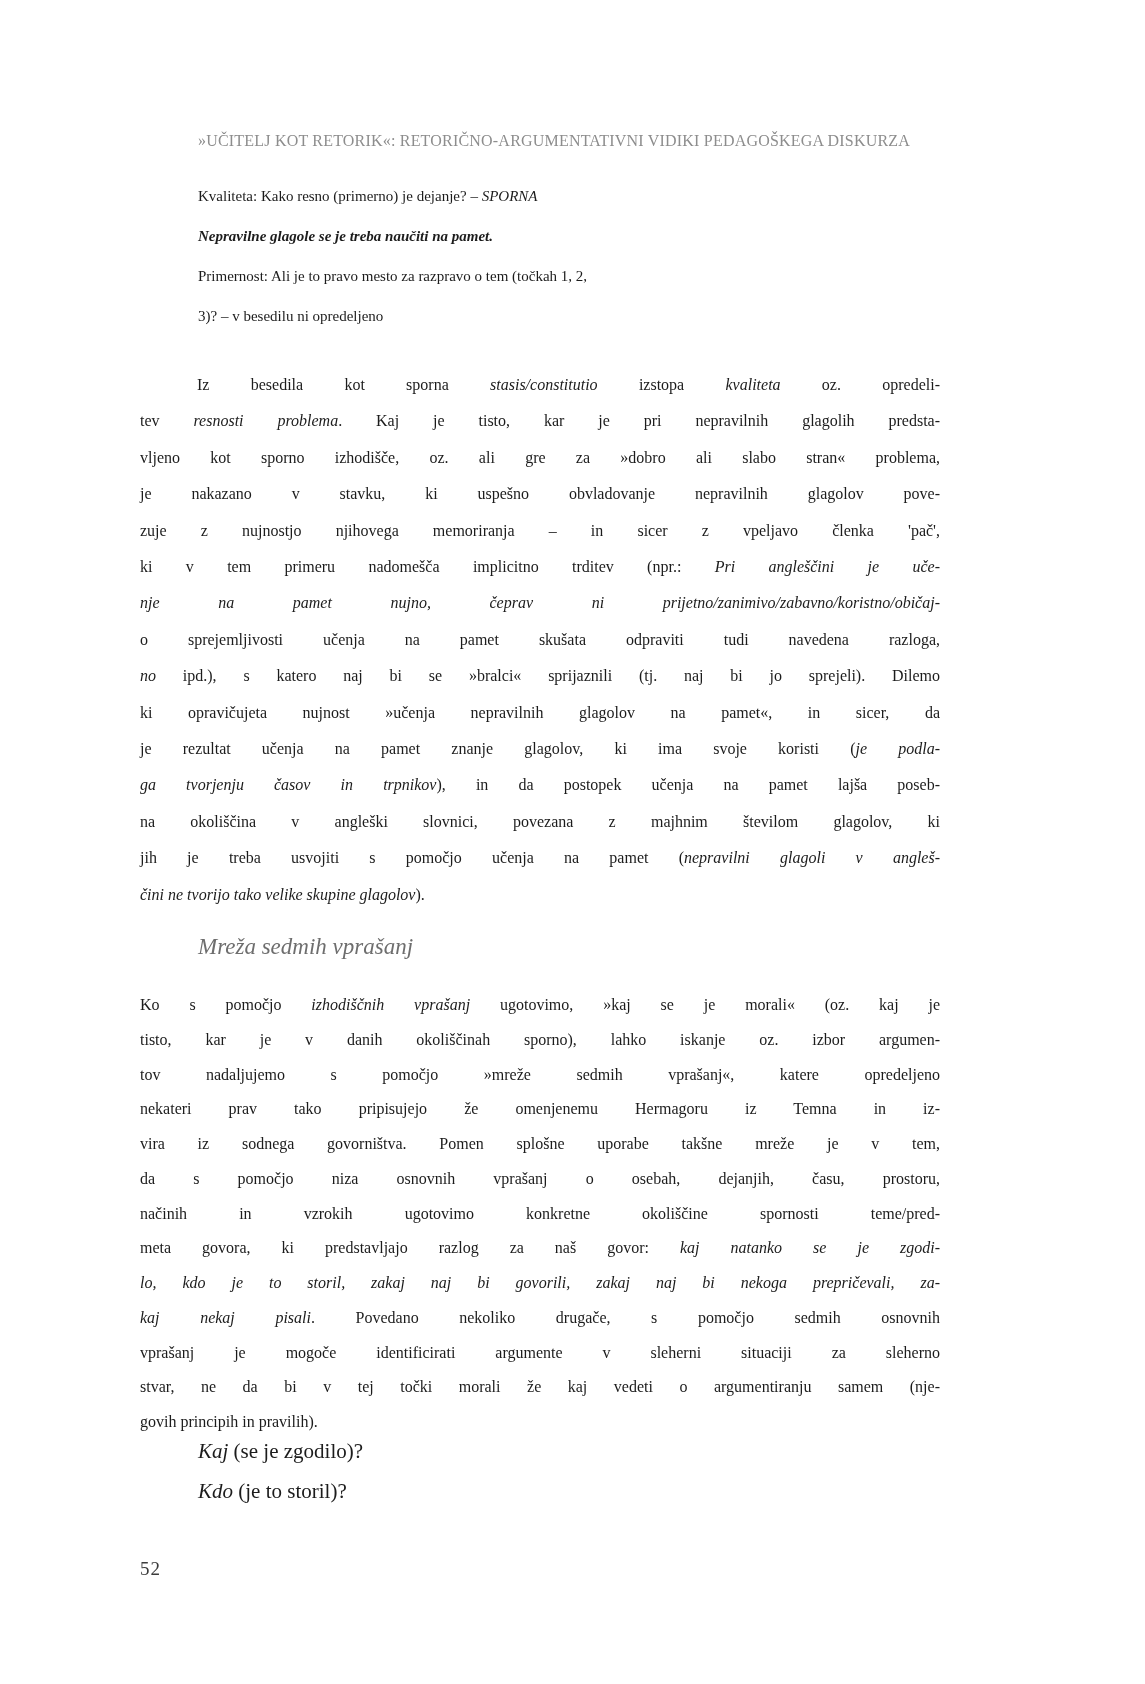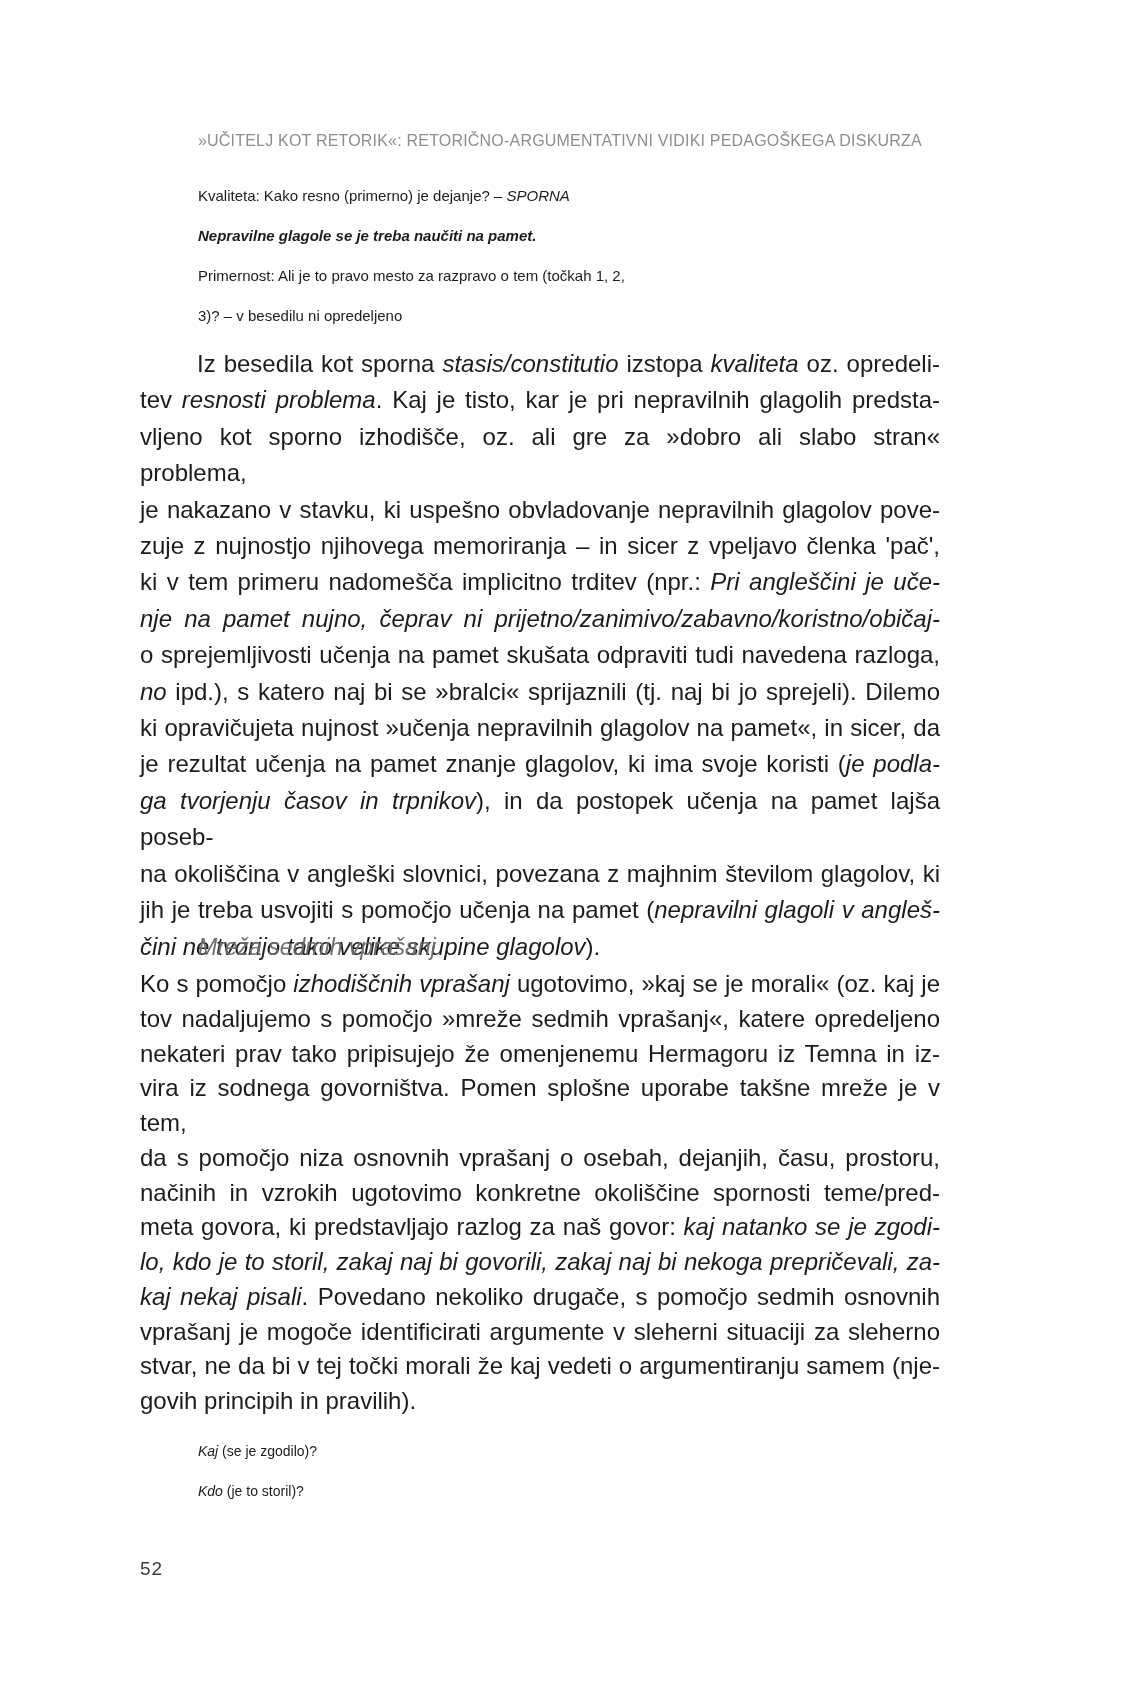--- a/index.html
+++ b/index.html
@@ -1,53 +1,54 @@
 <!DOCTYPE html>
 <html lang="sl" style="--paper: #ffffff; --text: #1c1c1c; --header-gray: #8d8d8d; --subheading-gray: #6e6e6e; --pagenum: #3c3c3c;"><head>
 <meta charset="utf-8">
 <style>
   * { margin:0; padding:0; box-sizing:border-box; }
   html, body { background:#ffffff; }
   .page {
     position:relative;
     width:1092px; height:1684px;
     background:var(--paper,#ffffff);
-    font-family:Liberation Sans, sans-serif;
+    font-family:Liberation Serif, serif;
     color:var(--text,#1c1c1c);
     overflow:hidden;
     padding-left:34px;
   }
   .running-header {
     position:absolute; top:131px; left:198px; width:746px;
     font-size:16px; line-height:20px; letter-spacing:0.2px;
     white-space:nowrap;
     color:var(--header-gray,#8d8d8d);
   }
   .quote {
     position:absolute; top:176px; left:198px; width:742px;
     font-size:15px; line-height:40px;
   }
   .para {
     position:absolute; left:140px; width:800px;
-    font-size:24px;
+    font-size:16px;
+    margin-top:21px;
   }
   .para1 { top:346px; line-height:36.4px; }
   .para2 { top:967px; line-height:34.75px; }
   .just .line { text-align:justify; text-align-last:justify; }
   .just .line.last { text-align-last:left; }
   .indent-first .line.first { padding-left:57px; }
   .subheading {
     position:absolute; top:932px; left:198px;
     font-size:23px; line-height:30px;
     font-style:italic; font-weight:normal;
     color:var(--subheading-gray,#6e6e6e);
   }
   .questions {
     position:absolute; top:1431px; left:198px; width:620px;
-    font-size:14px; line-height:40px;
+    font-size:21px; line-height:40px;
   }
   .page-number {
     position:absolute; top:1557px; left:140px;
     font-size:19px; line-height:24px; letter-spacing:1px;
     color:var(--pagenum,#3c3c3c);
   }
   .it { font-style:italic; }
   .bd { font-weight:bold; }
 </style>
 </head>
@@ -79,20 +80,21 @@
       <div class="line"><span class="it">ga tvorjenju časov in trpnikov</span><span>), in da postopek učenja na pamet lajša poseb-</span></div>
       <div class="line"><span>na okoliščina v angleški slovnici, povezana z majhnim številom glagolov, ki</span></div>
       <div class="line"><span>jih je treba usvojiti s pomočjo učenja na pamet (</span><span class="it">nepravilni glagoli v angleš-</span></div>
       <div class="line last"><span class="it">čini ne tvorijo tako velike skupine glagolov</span><span>).</span></div>
     </section>
 
   <h2 class="subheading">Mreža sedmih vprašanj</h2>
 
   <section class="para para2 just">
       <div class="line first"><span>Ko s pomočjo </span><span class="it">izhodiščnih vprašanj</span><span> ugotovimo, »kaj se je morali« (oz. kaj je</span></div>
+      <div class="line"><span>tisto, kar je v danih okoliščinah sporno), lahko iskanje oz. izbor argumen-</span></div>
       <div class="line"><span>tov nadaljujemo s pomočjo »mreže sedmih vprašanj«, katere opredeljeno</span></div>
       <div class="line"><span>nekateri prav tako pripisujejo že omenjenemu Hermagoru iz Temna in iz-</span></div>
       <div class="line"><span>vira iz sodnega govorništva. Pomen splošne uporabe takšne mreže je v tem,</span></div>
       <div class="line"><span>da s pomočjo niza osnovnih vprašanj o osebah, dejanjih, času, prostoru,</span></div>
       <div class="line"><span>načinih in vzrokih ugotovimo konkretne okoliščine spornosti teme/pred-</span></div>
       <div class="line"><span>meta govora, ki predstavljajo razlog za naš govor: </span><span class="it">kaj natanko se je zgodi-</span></div>
       <div class="line"><span class="it">lo, kdo je to storil, zakaj naj bi govorili, zakaj naj bi nekoga prepričevali, za-</span></div>
       <div class="line"><span class="it">kaj nekaj pisali</span><span>. Povedano nekoliko drugače, s pomočjo sedmih osnovnih</span></div>
       <div class="line"><span>vprašanj je mogoče identificirati argumente v sleherni situaciji za sleherno</span></div>
       <div class="line"><span>stvar, ne da bi v tej točki morali že kaj vedeti o argumentiranju samem (nje-</span></div>

